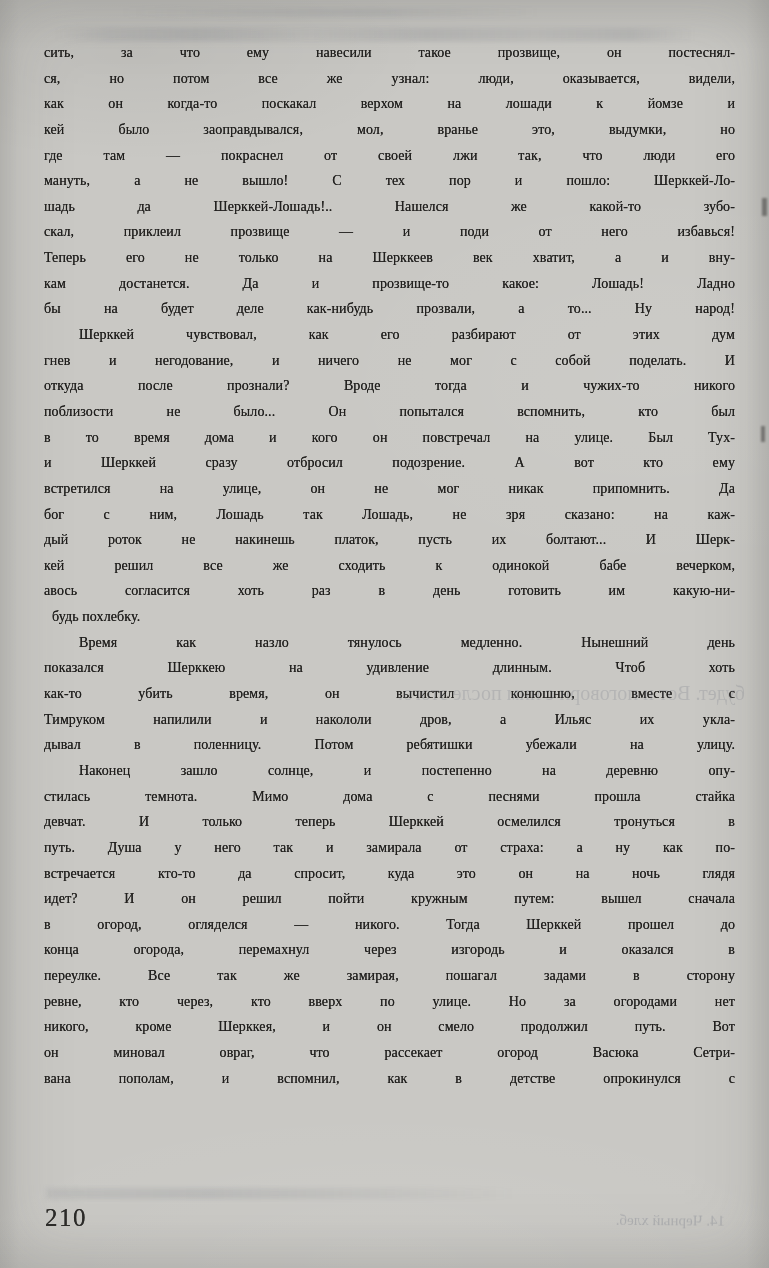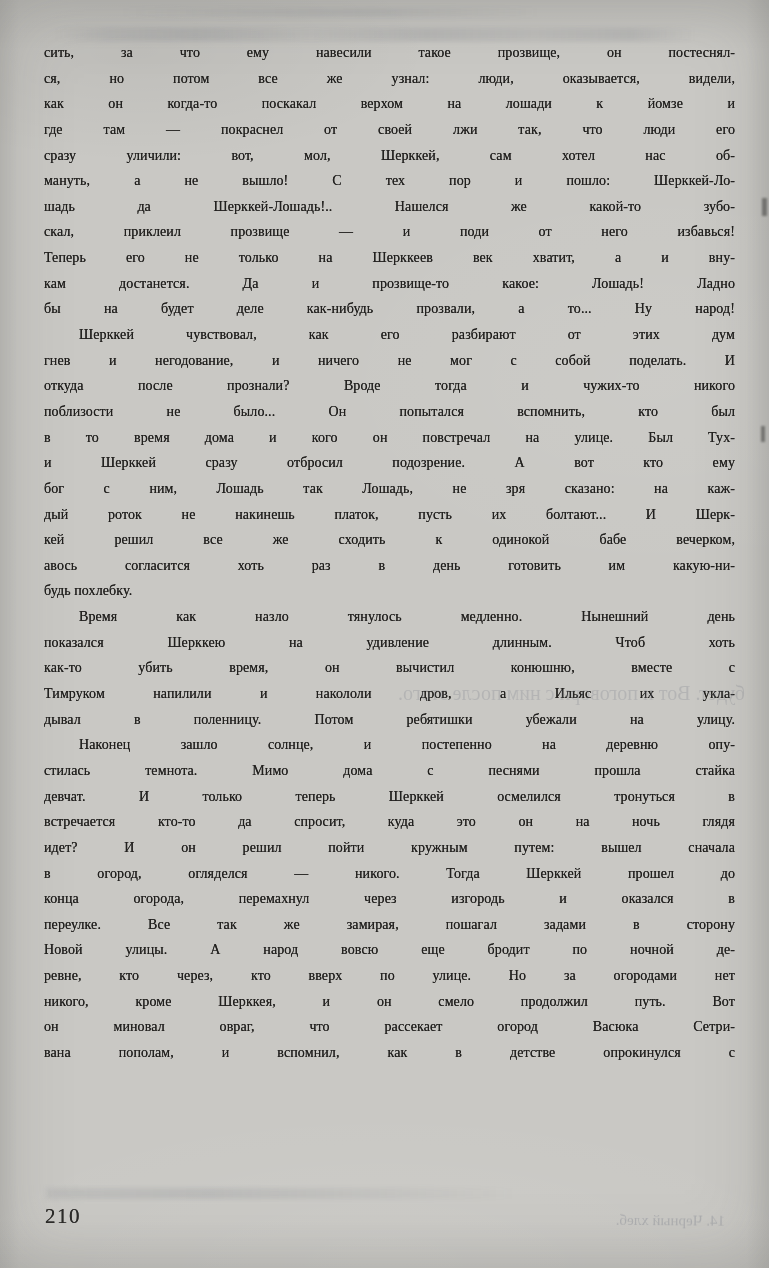--- a/index.html
+++ b/index.html
@@ -39,25 +39,25 @@
     font-family:Liberation Serif, serif;
   }
   .line{
     height:25.65px;
     overflow:hidden;
     text-align:justify;
     text-align-last:justify;
     white-space:normal;
   }
   .line.indent{text-indent:35px;}
-  .line.last{text-align-last:left;}
+  .line.last{text-align-last:left;margin-left:8px;}
   .page-number{
     position:absolute;
     left:45px;top:1204px;
-    font-size:21px;
+    font-size:25px;
     letter-spacing:1.5px;
     color:#2b2a28;
     text-shadow:0 0 0.6px rgba(25,24,22,0.8);
   }
   
   .bleed-mid{
     position:absolute;
     left:205px;top:682px;width:540px;
     font-size:20px;
     color:var(--bleed);
@@ -109,53 +109,54 @@
 <div class="page">
 
   <div class="smudge smudge-top-1"></div>
   <div class="smudge smudge-top-2"></div>
   <div class="smudge smudge-bottom"></div>
 
   <div class="text-block" id="text-block">
       <div class="line">сить, за что ему навесили такое прозвище, он постеснял-</div>
       <div class="line">ся, но потом все же узнал: люди, оказывается, видели,</div>
       <div class="line">как он когда-то поскакал верхом на лошади к йомзе и</div>
+      <div class="line">кей было заоправдывался, мол, вранье это, выдумки, но</div>
       <div class="line">где там — покраснел от своей лжи так, что люди его</div>
-      <div class="line">сразу уличили: вот, мол, Шерккей, сам хотел нас об-</div>
       <div class="line">мануть, а не вышло! С тех пор и пошло: Шерккей-Ло-</div>
       <div class="line">шадь да Шерккей-Лошадь!.. Нашелся же какой-то зубо-</div>
       <div class="line">скал, приклеил прозвище — и поди от него избавься!</div>
       <div class="line">Теперь его не только на Шерккеев век хватит, а и вну-</div>
       <div class="line">кам достанется. Да и прозвище-то какое: Лошадь! Ладно</div>
       <div class="line">бы на будет деле как-нибудь прозвали, а то... Ну народ!</div>
       <div class="line indent">Шерккей чувствовал, как его разбирают от этих дум</div>
       <div class="line">гнев и негодование, и ничего не мог с собой поделать. И</div>
       <div class="line">откуда после прознали? Вроде тогда и чужих-то никого</div>
       <div class="line">поблизости не было... Он попытался вспомнить, кто был</div>
       <div class="line">в то время дома и кого он повстречал на улице. Был Тух-</div>
       <div class="line">и Шерккей сразу отбросил подозрение. А вот кто ему</div>
+      <div class="line">встретился на улице, он не мог никак припомнить. Да</div>
       <div class="line">бог с ним, Лошадь так Лошадь, не зря сказано: на каж-</div>
       <div class="line">дый роток не накинешь платок, пусть их болтают... И Шерк-</div>
       <div class="line">кей решил все же сходить к одинокой бабе вечерком,</div>
       <div class="line">авось согласится хоть раз в день готовить им какую-ни-</div>
       <div class="line last">будь похлебку.</div>
       <div class="line indent">Время как назло тянулось медленно. Нынешний день</div>
       <div class="line">показался Шерккею на удивление длинным. Чтоб хоть</div>
       <div class="line">как-то убить время, он вычистил конюшню, вместе с</div>
       <div class="line">Тимруком напилили и накололи дров, а Ильяс их укла-</div>
       <div class="line">дывал в поленницу. Потом ребятишки убежали на улицу.</div>
       <div class="line indent">Наконец зашло солнце, и постепенно на деревню опу-</div>
       <div class="line">стилась темнота. Мимо дома с песнями прошла стайка</div>
       <div class="line">девчат. И только теперь Шерккей осмелился тронуться в</div>
+      <div class="line">путь. Душа у него так и замирала от страха: а ну как по-</div>
       <div class="line">встречается кто-то да спросит, куда это он на ночь глядя</div>
       <div class="line">идет? И он решил пойти кружным путем: вышел сначала</div>
       <div class="line">в огород, огляделся — никого. Тогда Шерккей прошел до</div>
       <div class="line">конца огорода, перемахнул через изгородь и оказался в</div>
       <div class="line">переулке. Все так же замирая, пошагал задами в сторону</div>
-      <div class="line">Новой улицы. А народ вовсю еще бродит по ночной де-</div>
       <div class="line">ревне, кто через, кто вверх по улице. Но за огородами нет</div>
       <div class="line">никого, кроме Шерккея, и он смело продолжил путь. Вот</div>
       <div class="line">он миновал овраг, что рассекает огород Васюка Сетри-</div>
       <div class="line">вана пополам, и вспомнил, как в детстве опрокинулся с</div>
     </div>
 
   <div class="bleed-mid">будет. Вот и поговори с ним после этого.</div>
 
   <div class="page-number">210</div>
 

